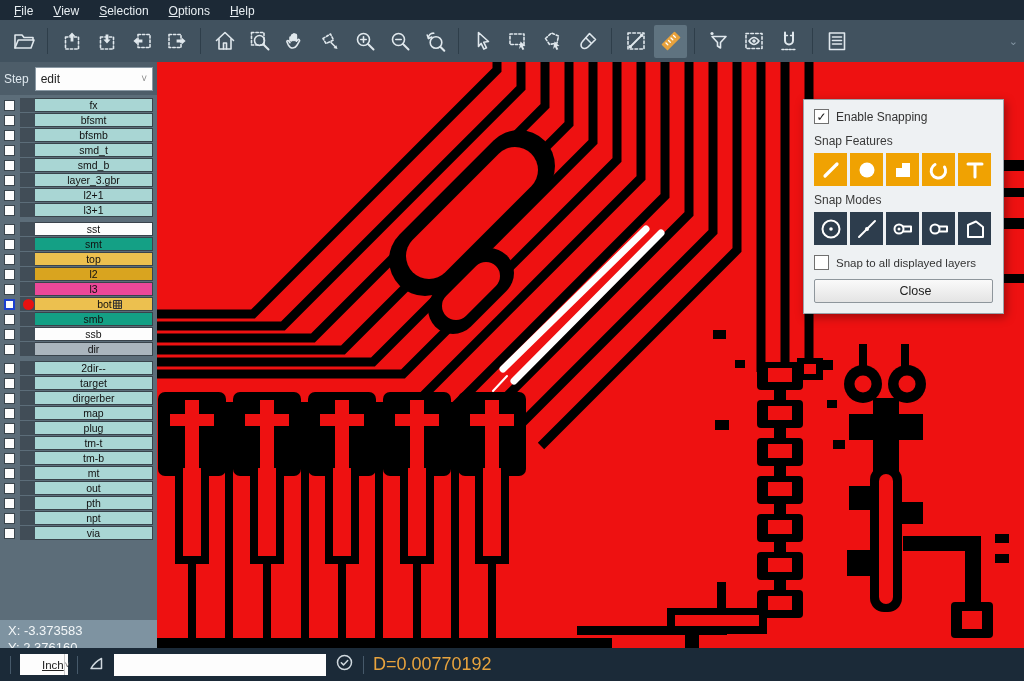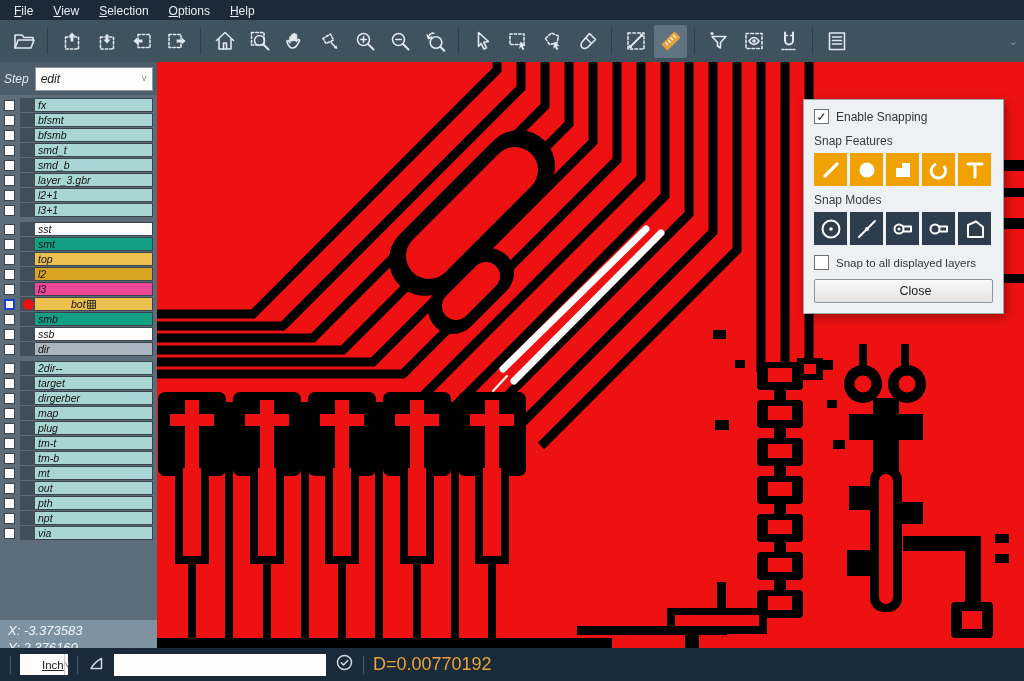--- a/index.html
+++ b/index.html
@@ -13,33 +13,33 @@
 
   
   .toolbar{position:absolute;top:20px;left:0;right:0;height:42px;background:#41525f;display:flex;align-items:center;padding-left:6px;}
   .tbtn{width:33px;height:33px;display:flex;align-items:center;justify-content:center;margin:0 1px;border-radius:2px;}
   .tbtn.active{background:#5f7380;}
   .tbtn svg{stroke:#e0e8ed;fill:none;stroke-width:1.6;stroke-linecap:round;stroke-linejoin:round;}
   .tsep{width:1px;height:26px;background:#2e3e4a;margin:0 6px;}
   .toolbar-overflow{margin-left:auto;margin-right:6px;color:#8496a3;font-size:11px;}
 
   
-  .left-panel{position:absolute;top:62px;left:0;width:157px;height:586px;background:#5c6d79;font-style:italic;}
+  .left-panel{position:absolute;top:62px;left:0;width:157px;height:586px;background:#5c6d79;}
   .step-row{height:33px;display:flex;align-items:center;padding:0 4px;background:#4d5d69;gap:6px;}
   .step-label{color:#dfe8ee;font-size:12px;}
   .step-select{flex:1;height:24px;background:#fdfdfd;display:flex;align-items:center;justify-content:space-between;padding:0 2px 0 5px;font-size:12px;color:#222;border:1px solid #8a99a4;}
   .step-chev{color:#8a8a8a;font-size:10px;padding-right:3px;}
   .layer-list{padding-top:3px;}
   .layer-group{margin-bottom:5px;}
   .lrow{height:14px;margin-bottom:1px;display:flex;align-items:stretch;}
   .lcb{width:11px;height:11px;background:#fdfdfd;border:1px solid #3a454d;margin:1px 0 0 4px;align-self:center;flex:none;}
   .lcb.sel{border:2px solid #1b3fd0;}
   .lstrip{width:15px;background:#414d57;margin-left:5px;position:relative;flex:none;}
   .ldot{width:11px;height:11px;border-radius:50%;background:#e81212;position:absolute;left:3px;top:1.5px;}
-  .lname{flex:1;font-size:10.5px;color:#111;padding:0 3px;display:flex;align-items:center;justify-content:flex-start;border:1px solid #39434b;border-left:none;margin-right:4px;white-space:nowrap;overflow:hidden;}
+  .lname{flex:1;font-size:10.5px;color:#111;padding:0 3px;display:flex;align-items:center;justify-content:center;border:1px solid #39434b;border-left:none;margin-right:4px;white-space:nowrap;overflow:hidden;}
   .coords{position:absolute;bottom:0;left:0;width:157px;height:28px;background:#7e93a1;color:#f2f6f8;font-size:13px;padding:2px 0 0 8px;line-height:17px;}
 
   
   .canvas{position:absolute;left:157px;top:62px;width:867px;height:586px;background:#ee1111;overflow:hidden;}
   .canvas svg.pcb{display:block;}
 
   
   .snap-dialog{position:absolute;left:646px;top:37px;width:201px;background:#eef1f3;border:1px solid #9aa4ab;box-shadow:2px 3px 9px rgba(0,0,0,.35);font-size:12px;color:#333;}
   .sd-title{height:26px;background:#fff;display:flex;align-items:center;padding:0 4px 0 10px;justify-content:space-between;border-bottom:1px solid #e0e4e7;font-size:13px;color:#3a3a3a;}
   .sd-close{width:21px;height:19px;background:#c8494d;color:#fff;font-size:11px;display:flex;align-items:center;justify-content:center;border-radius:2px;font-weight:bold;}

